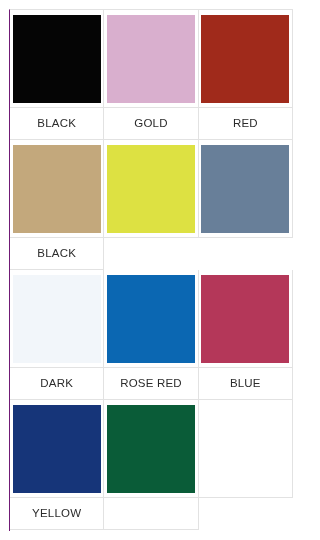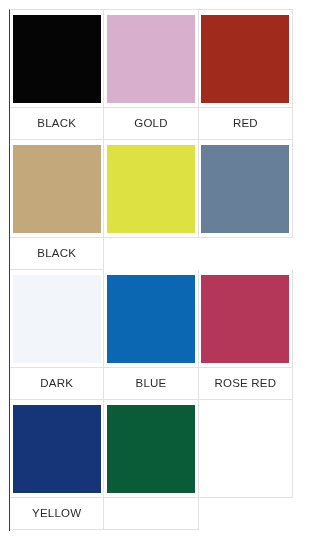--- a/index.html
+++ b/index.html
@@ -126,24 +126,24 @@
     <div class="grid-cell">
       <span class="swatch" style="background: rgb(180, 55, 89);"></span>
     </div>
   </div>
 
   <div class="chart-row label-row">
     <div class="grid-cell">
       <span class="swatch-label">DARK</span>
     </div>
     <div class="grid-cell">
-      <span class="swatch-label">BLUE</span>
+      <span class="swatch-label">ROSE RED</span>
     </div>
     <div class="grid-cell">
-      <span class="swatch-label">ROSE RED</span>
+      <span class="swatch-label">BLUE</span>
     </div>
   </div>
 
   <div class="chart-row swatch-row">
     <div class="grid-cell">
       <span class="swatch" style="background: rgb(22, 53, 121);"></span>
     </div>
     <div class="grid-cell">
       <span class="swatch" style="background: rgb(10, 92, 56);"></span>
     </div>

